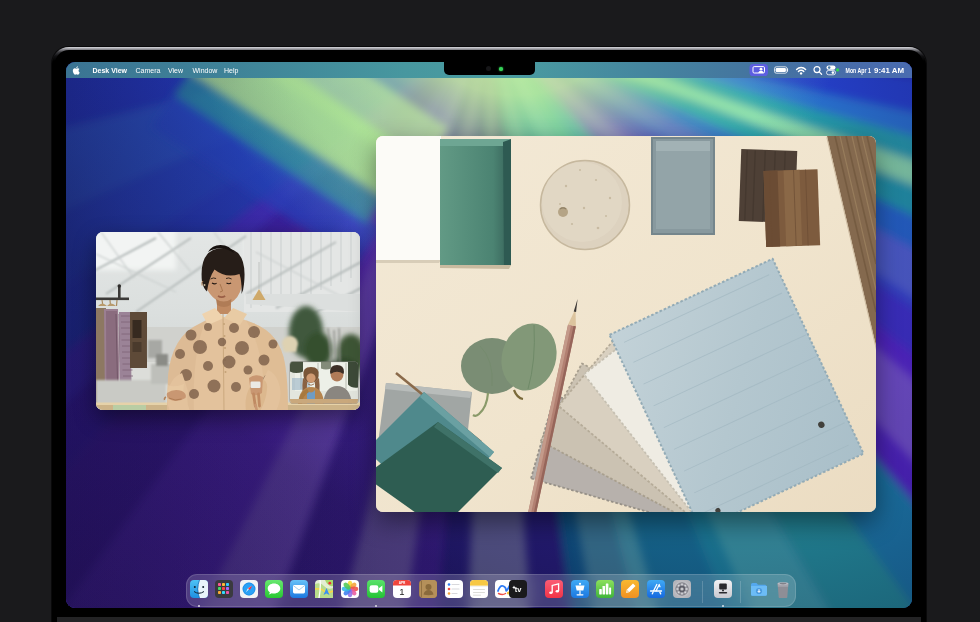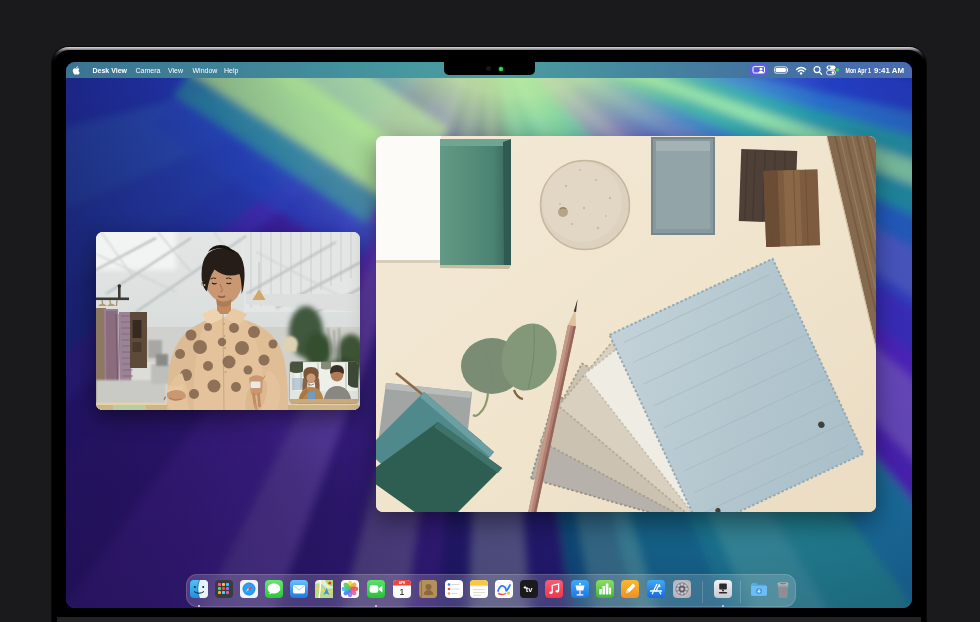--- a/index.html
+++ b/index.html
@@ -624,21 +624,21 @@
               <path d="M3.5 12.5 h11"></path>
               <path d="M3.5 15.2 h7"></path>
             </g>
           </svg></div>
         <div class="ic" style="left:308px"><svg width="18" height="18" viewBox="0 0 18 18">
             <rect width="18" height="18" rx="4" fill="#fff"></rect>
             <path d="M3 11 q2 -6 5 -5 t3 4 t4 -5" stroke="#2f7cf6" stroke-width="1.8" fill="none" stroke-linecap="round"></path>
             <path d="M3.5 13.5 q4 2 7 0" stroke="#ef4f45" stroke-width="1.4" fill="none" stroke-linecap="round"></path>
             <circle cx="13.5" cy="13" r="1.6" fill="#f5c23a"></circle>
           </svg></div>
-        <div class="ic" style="left:333px"><svg width="18" height="18" viewBox="0 0 18 18">
+        <div class="ic" style="left:322px"><svg width="18" height="18" viewBox="0 0 18 18">
             <rect width="18" height="18" rx="4" fill="#1a1a1c"></rect>
             <text x="9" y="12.2" font-size="7.5" fill="#fff" text-anchor="middle" font-weight="bold" font-family="Liberation Sans">tv</text>
             <path d="M3.2 7.5 q1.6 -0.3 1.8 -1.9 q0.2 1.6 1.8 1.9 q-1.6 0.3 -1.8 1.9 q-0.2 -1.6 -1.8 -1.9 z" fill="#fff"></path>
           </svg></div>
         <div class="ic" style="left:358px"><svg width="18" height="18" viewBox="0 0 18 18">
             <defs>
               <linearGradient id="mus" x1="0" y1="0" x2="0" y2="1">
                 <stop offset="0" stop-color="#fb5c74"></stop>
                 <stop offset="1" stop-color="#f23448"></stop>
               </linearGradient>

